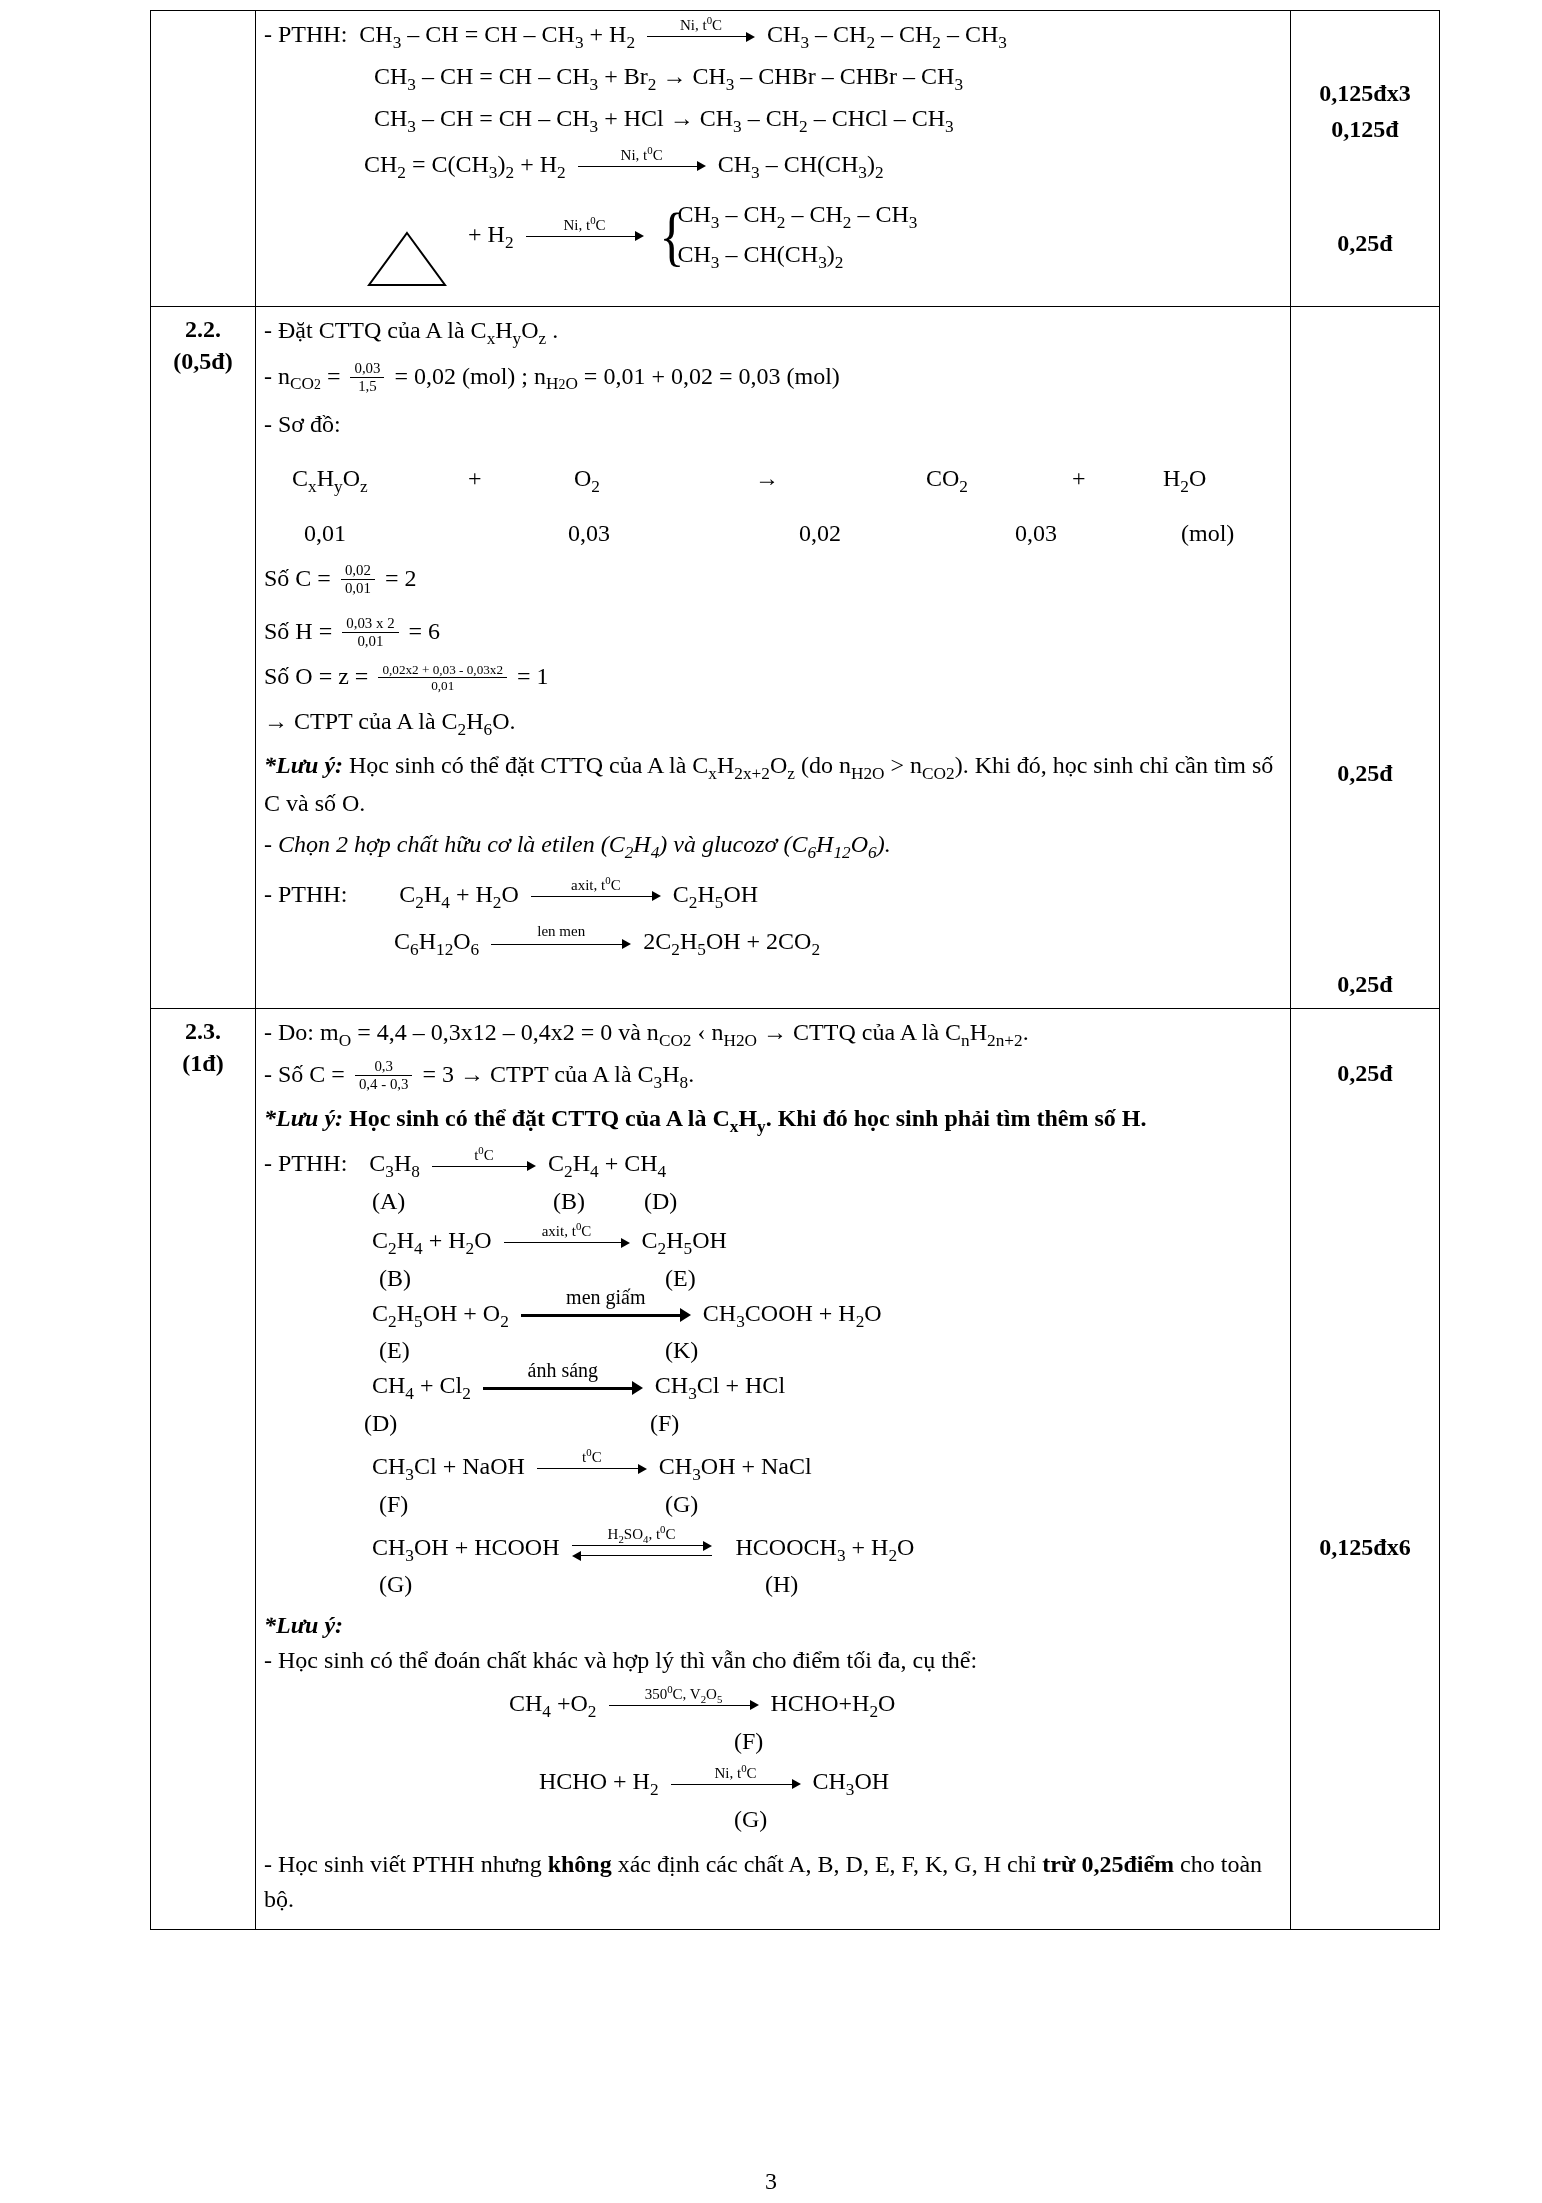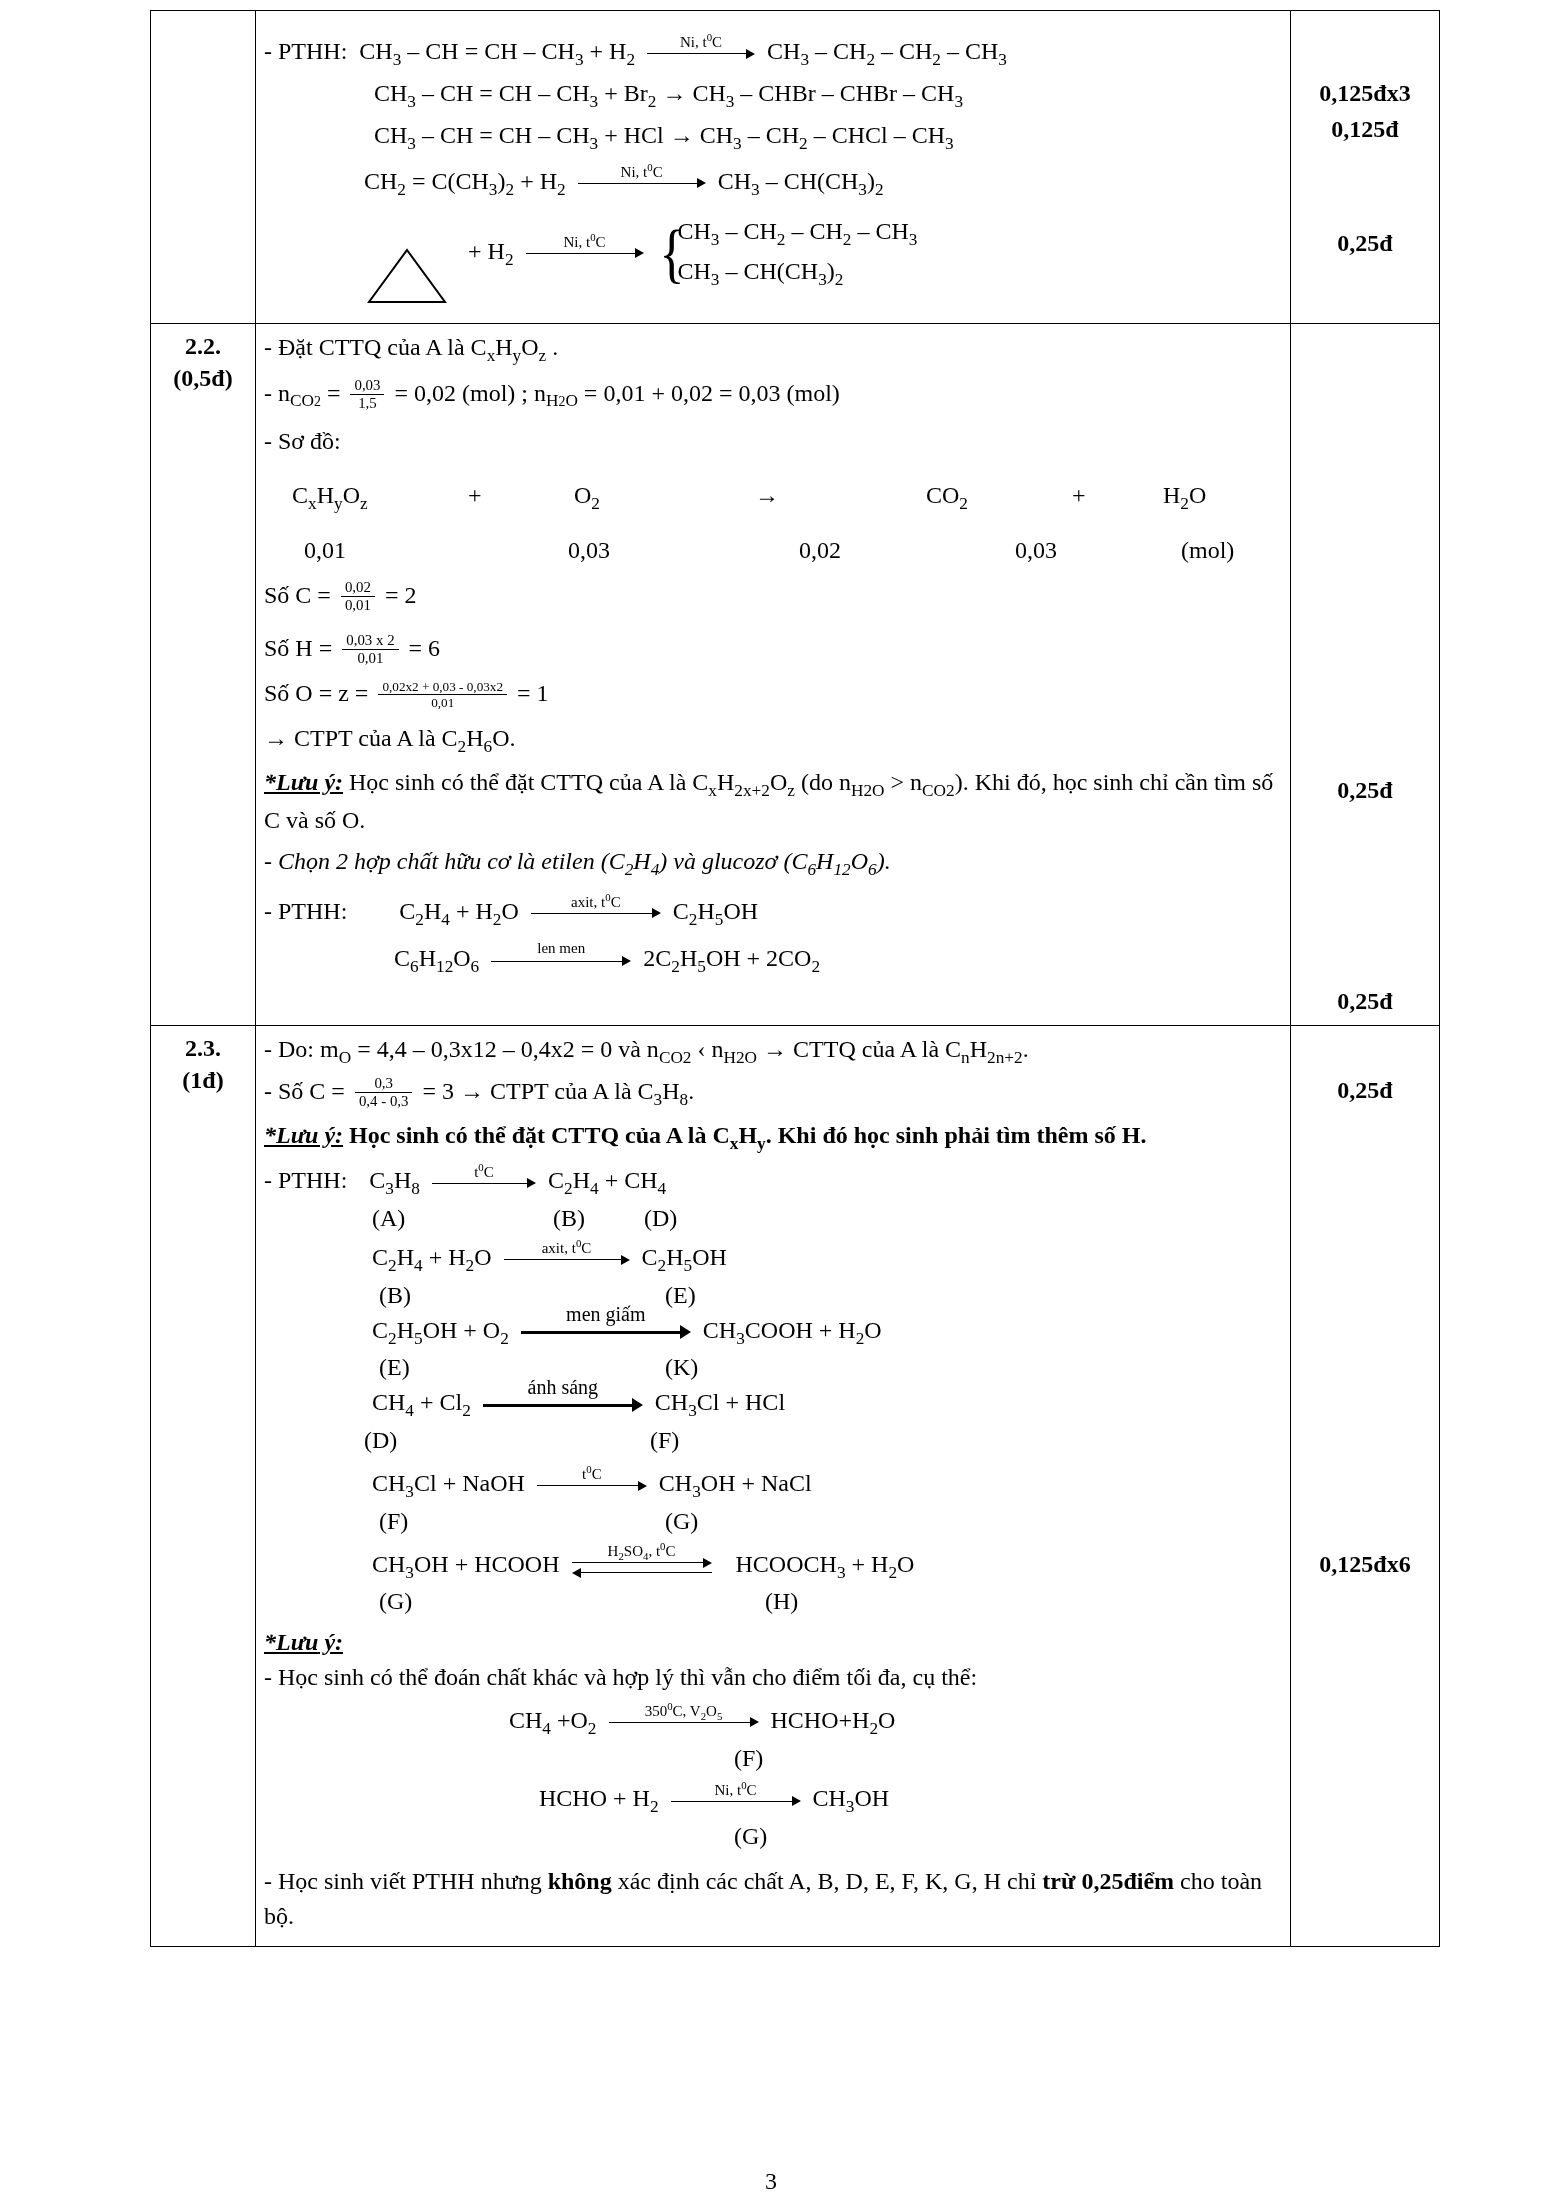--- a/index.html
+++ b/index.html
@@ -149,21 +149,21 @@
     left: 0;
     top: 50%;
     transform: translateY(-50%) scaleX(0.8);
     font-size: 66px;
     font-family: "Liberation Serif", serif;
     font-weight: 300;
     line-height: 0.85;
   }
   .brace-group .row { display: block; white-space: nowrap; line-height: 1.5; }
 
-  .u { text-decoration: underline; }
+  .u { }
   .b { font-weight: bold; }
   .i { font-style: italic; }
 
   .page-number {
     position: absolute;
     bottom: 18px;
     left: 0;
     width: 100%;
     text-align: center;
     font-size: 24px;
@@ -177,21 +177,21 @@
 
 <div class="page">
 
 <table class="answer-table">
 
   <tbody>
         <tr>
     <td class="col-num"></td>
     <td class="col-body">
 
-      <div class="blockline" style="margin-top:17px;">
+      <div class="blockline" style="margin-top:0;">
         <span>- PTHH:</span>
         <span>&nbsp;CH<span class="sub">3</span> – CH = CH – CH<span class="sub">3</span>  +  H<span class="sub">2</span></span>
         <span class="arrow" style="width:108px;">
           <span class="lbl">Ni, t<span class="sup">0</span>C</span>
           <span class="shaft"></span>
         </span>
         <span>CH<span class="sub">3</span> – CH<span class="sub">2</span> – CH<span class="sub">2</span> – CH<span class="sub">3</span></span>
       </div>
 
       <div class="blockline indent2" style="margin-top:4px;">

